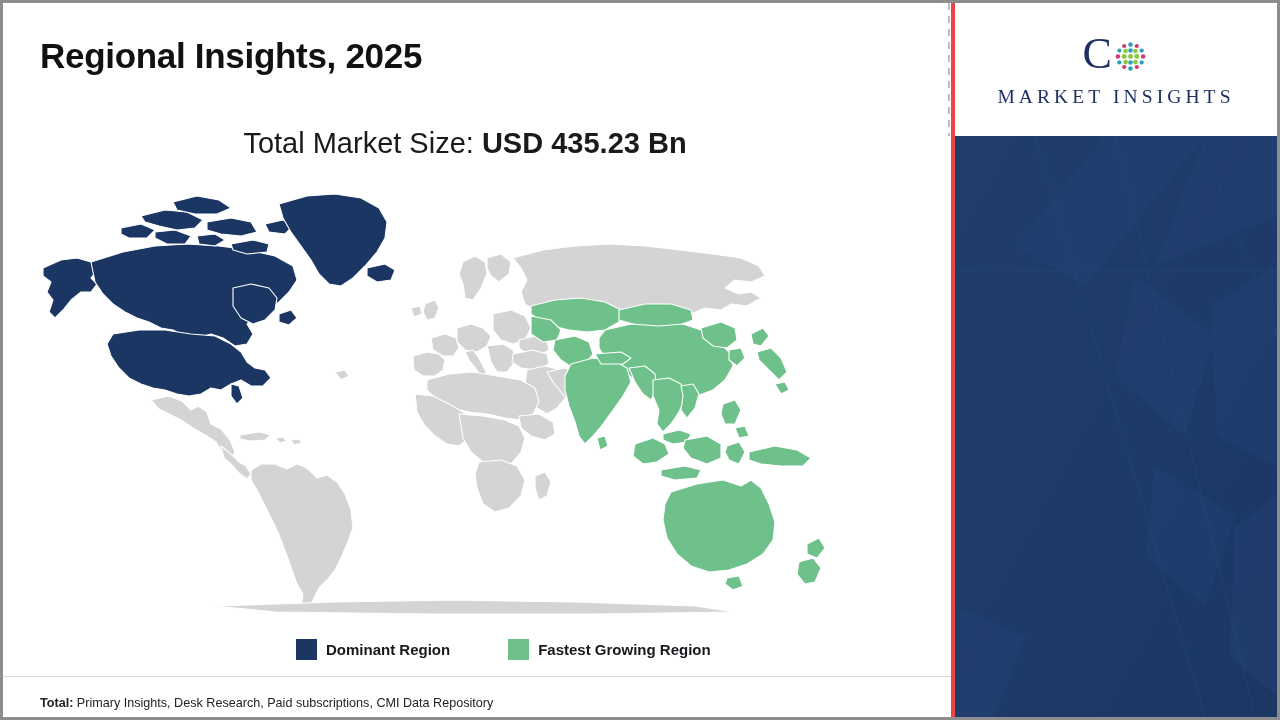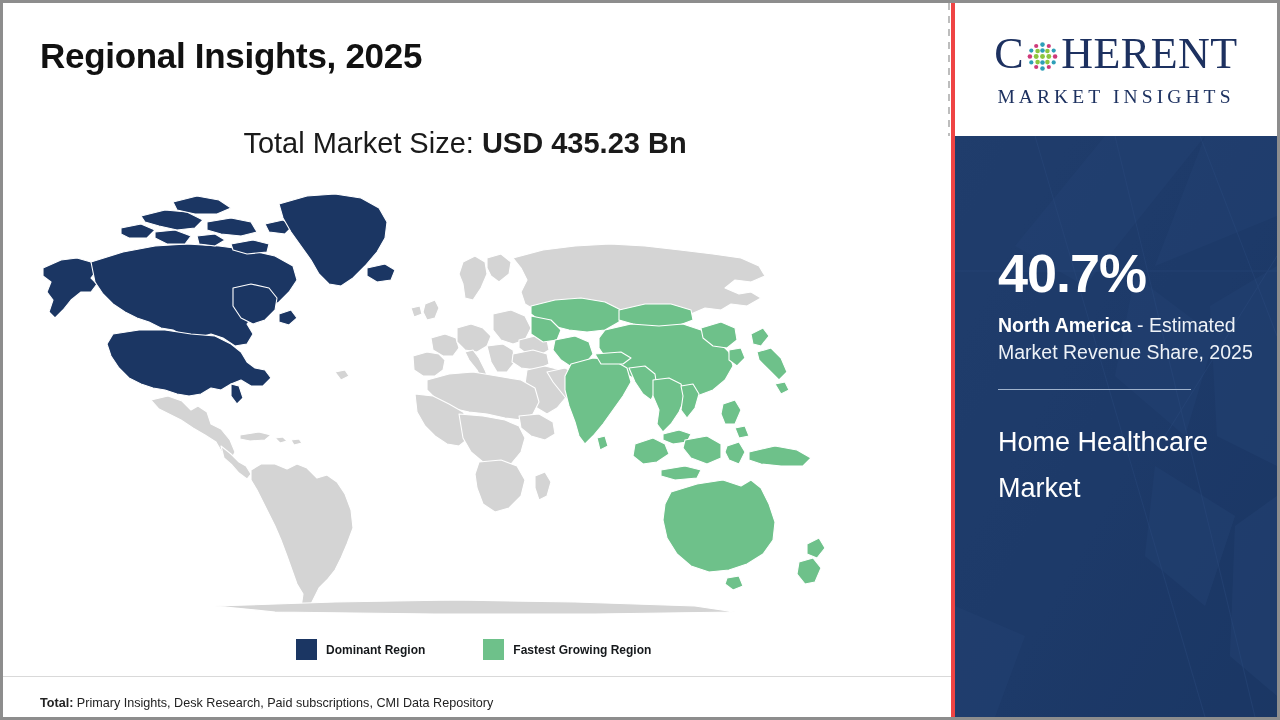--- a/index.html
+++ b/index.html
@@ -66,21 +66,21 @@
     display:flex;
     align-items:center;
     gap:9px;
   }
   .legend-swatch {
     width:21px; height:21px;
     display:block;
     flex:0 0 auto;
   }
   .legend-label {
-    font-size:12px;
+    font-size:15px;
     font-weight:bold;
     color:#16191c;
     white-space:nowrap;
   }
 
   
   #footer-rule {
     position:absolute;
     left:0; top:673px;
     width:948px; height:1px;
@@ -388,21 +388,20 @@
             <circle cx="36" cy="66" r="6.5" fill="#8cc63f"></circle>
             <circle cx="50" cy="67" r="6.5" fill="#2e9fb8"></circle>
             <circle cx="64" cy="66" r="6.5" fill="#8cc63f"></circle>
             <circle cx="82" cy="67" r="6" fill="#2e9fb8"></circle>
             <circle cx="32" cy="80" r="6" fill="#cf3a7a"></circle>
             <circle cx="68" cy="80" r="6" fill="#cf3a7a"></circle>
             <circle cx="50" cy="84" r="6.5" fill="#2e9fb8"></circle>
           </g>
         </svg>
       </span>
-      <span>HERENT</span>
     </div>
     <div id="logo-sub">MARKET INSIGHTS</div>
   </div>
 
   <div id="stats-panel">
     <div id="panel-texture">
       <svg viewBox="0 0 322 581" preserveAspectRatio="none" xmlns="http://www.w3.org/2000/svg">
         <defs>
           <linearGradient id="pg" x1="0" y1="0" x2="1" y2="1">
             <stop offset="0%" stop-color="#23406f"></stop>
@@ -423,23 +422,15 @@
         <g stroke="#33548a" stroke-width="1" fill="none" opacity=".5">
           <path d="M0 135 L322 135"></path>
           <path d="M160 0 L300 581"></path>
           <path d="M245 0 L322 200"></path>
           <path d="M322 120 L210 300"></path>
           <path d="M80 0 L250 581"></path>
         </g>
       </svg>
     </div>
 
-    <div id="panel-content">
-      <div id="stat-value">40.7%</div>
-      <div id="stat-caption">
-        <span class="region">North America</span><span> - Estimated Market Revenue Share, 2025</span>
-      </div>
-      <div id="panel-rule"></div>
-      <div id="market-name">Home Healthcare Market</div>
-    </div>
   </div>
 
 </div>
 
 </body></html>

